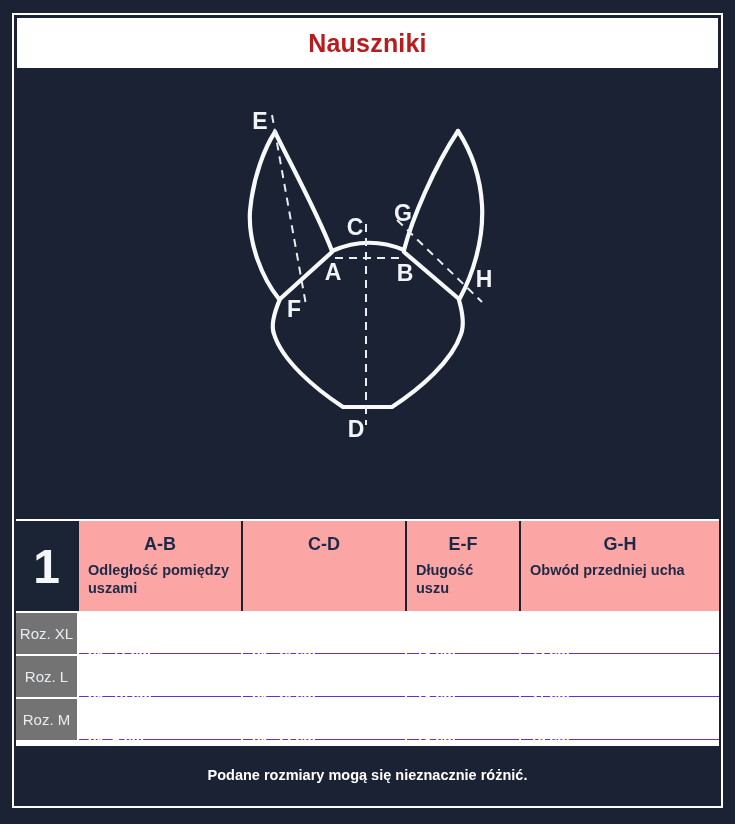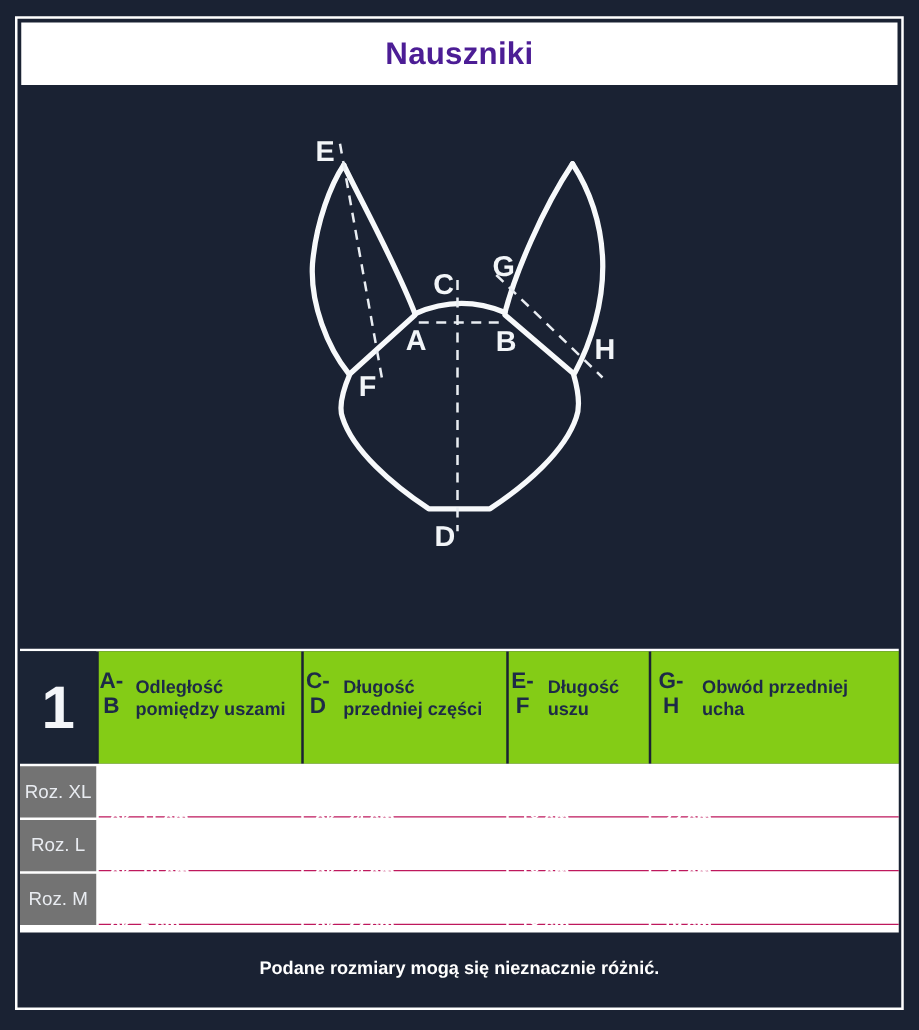--- a/index.html
+++ b/index.html
@@ -21,21 +21,21 @@
   .title-bar{
     height:50px;flex:0 0 50px;
     margin:1px;
     background:#ffffff;
     display:flex;align-items:center;justify-content:center;
   }
   .title-bar h1{
     margin:0;
     font-size:25px;
     font-weight:bold;
-    color:#4c1d95;
+    color:#b91c1c;
     letter-spacing:.2px;
   }
   .diagram{
     flex:0 0 450px;height:450px;
     position:relative;
   }
   .diagram svg{position:absolute;left:0;top:0;}
   .outline{fill:none;stroke:#f7f9fb;stroke-width:4.2;stroke-linecap:round;stroke-linejoin:round;}
   .dash{fill:none;stroke:#e9edf2;stroke-width:2;stroke-dasharray:8 6;stroke-linecap:butt;}
   .pt-label{fill:#f2f5f8;font-size:23px;font-weight:600;font-family:"Liberation Sans",sans-serif;text-anchor:middle;}
@@ -46,23 +46,23 @@
     gap:2px;
     border-top:2px solid #ffffff;
   }
   .corner{
     background:#1b2435;
     color:#f4f6f9;
     display:flex;align-items:center;justify-content:center;
     font-size:48px;font-weight:bold;
   }
   .hcell{
-    background:#84cc16;
+    background:#fca5a5;
     color:#1d2a47;
-    display:flex;
+    display:flex;flex-direction:column;
     padding-top:13px;
     box-sizing:border-box;
   }
   .hcode{
     text-align:center;
     font-size:18px;
     font-weight:600;
     line-height:20px;
   }
   .hdesc{
@@ -80,21 +80,21 @@
     background:#ffffff;
     padding:2px 0;
   }
   .size-cell{
     background:#737373;
     color:#e9ecf1;
     font-size:15px;
     display:flex;align-items:center;justify-content:center;
   }
   .val-cell{
-    background:#be185d;
+    background:#6d28d9;
     color:#ffffff;
     font-size:14px;
     font-weight:bold;
     display:flex;align-items:center;
     padding-left:9px;
     box-sizing:border-box;
     margin-top:40px;
   }
   .note{
     flex:1;
@@ -148,21 +148,20 @@
   <div class="thead">
     <div class="corner">
       <span>1</span>
     </div>
     <div class="hcell">
       <div class="hcode">A-B</div>
       <div class="hdesc">Odległość pomiędzy uszami</div>
     </div>
     <div class="hcell">
       <div class="hcode">C-D</div>
-      <div class="hdesc">Długość przedniej części</div>
     </div>
     <div class="hcell">
       <div class="hcode">E-F</div>
       <div class="hdesc">Długość uszu</div>
     </div>
     <div class="hcell">
       <div class="hcode">G-H</div>
       <div class="hdesc">Obwód przedniej ucha</div>
     </div>
   </div>

